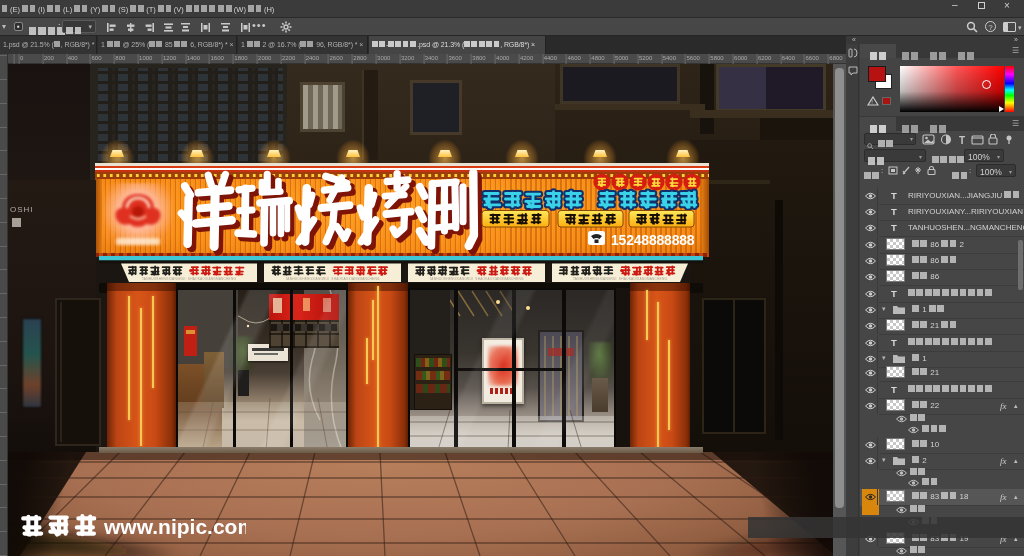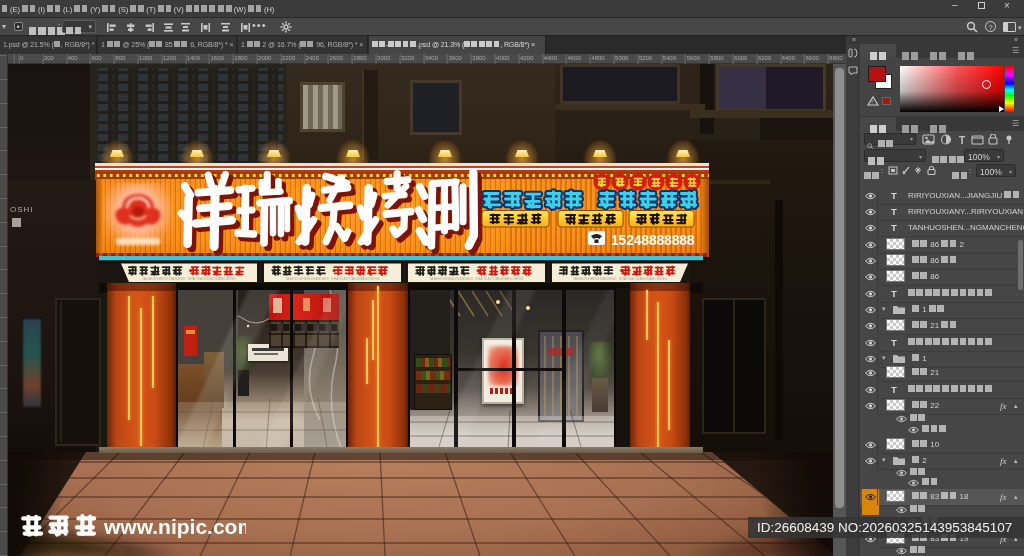--- a/index.html
+++ b/index.html
@@ -872,13 +872,12 @@
         <div class="abs" style="left:19px;top:431px;width:145px;height:1px;background:#3c3c3c"></div>
         <svg class="abs" style="left:36px;top:431px" width="11" height="8" viewBox="0 0 11 8">
           <path d="M0.5 4 Q5.5 -1.5 10.5 4 Q5.5 9.5 0.5 4 Z" fill="none" stroke="#bfbfbf" stroke-width="1"></path>
           <circle cx="5.5" cy="4" r="1.7" fill="#bfbfbf"></circle>
         </svg>
         <div class="abs" style="left:50px;top:430px;font-size:8px;color:#d2d2d2;white-space:nowrap"><span class="cj" style="width:16px;height:7px;background:repeating-linear-gradient(90deg,#d2d2d2 0 6.6px,transparent 6.6px 8.5px);opacity:0.78;"></span></div>
       </div>
       <div class="abs" style="left:172px;top:204px;width:5px;height:50px;background:#6e6e6e;border-radius:2px"></div>
     </div>
     <div class="abs" style="left:748px;top:517px;width:276px;height:21px;background:rgba(52,52,52,.88)"></div>
-    <div class="abs" style="left:757px;top:520px;font-size:13.5px;color:#f2f2f2;font-family:Liberation Sans">ID:26608439 NO:20260325143953845107</div>
   </div>
 </body></html>

